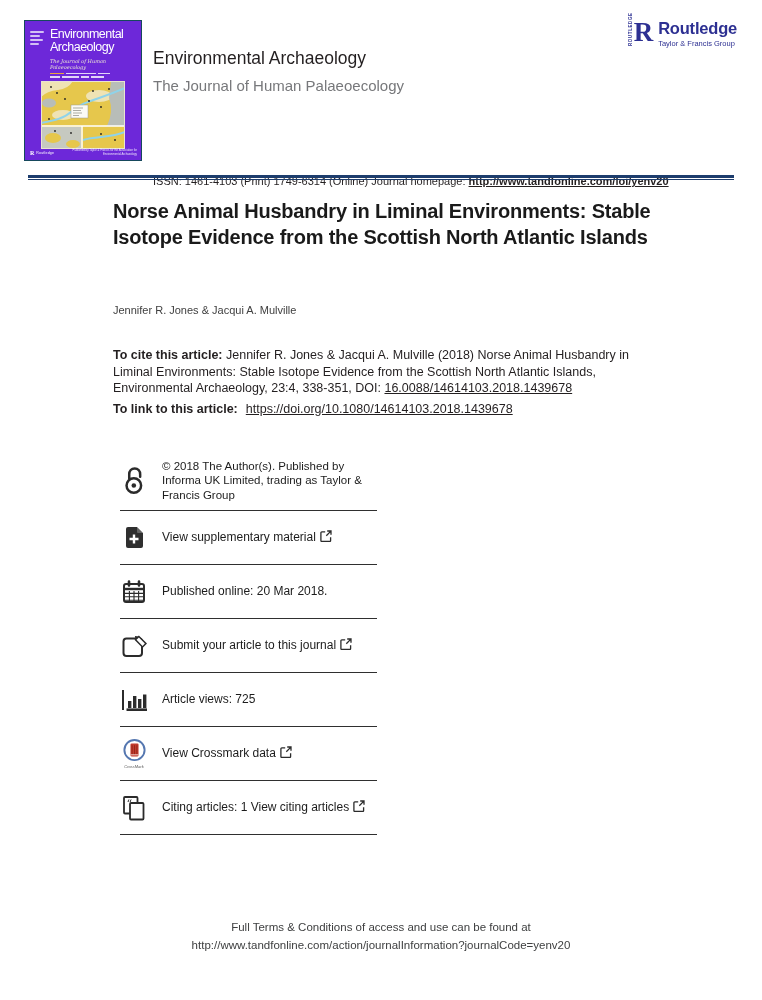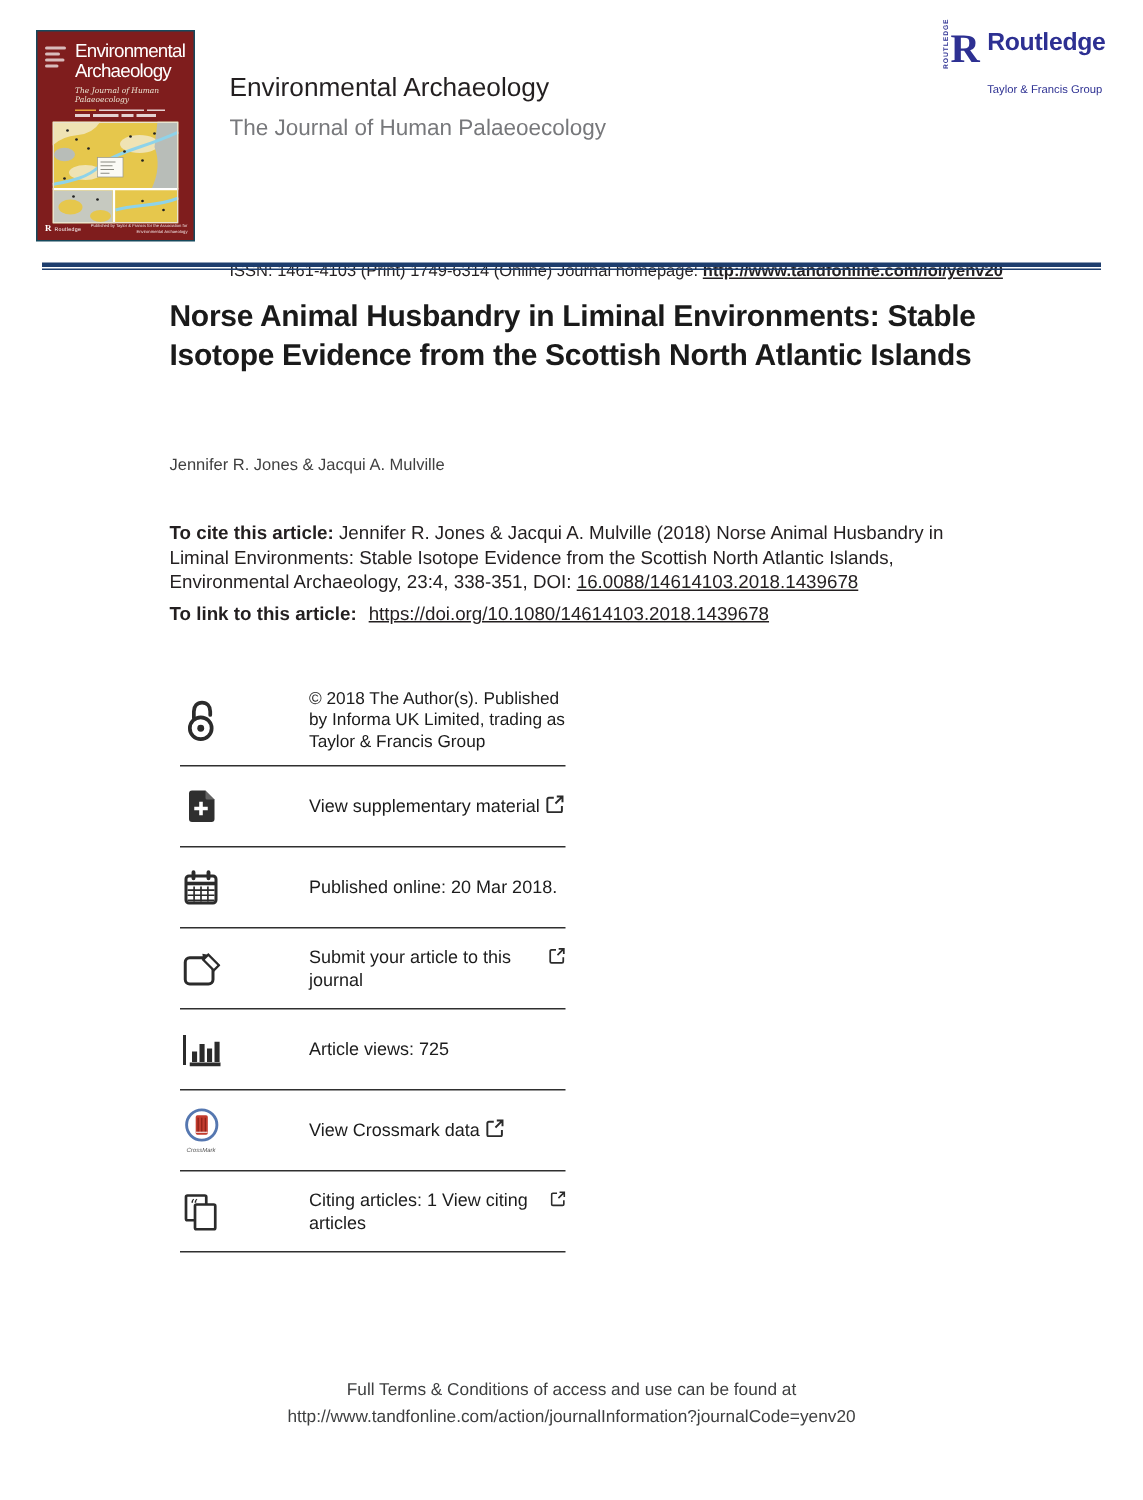--- a/index.html
+++ b/index.html
@@ -2,21 +2,21 @@
 <html><head>
 <meta charset="utf-8">
 <style>
   html,body{margin:0;padding:0;}
   body{
     width:762px;height:1000px;position:relative;background:#ffffff;
     font-family:"Liberation Sans","DejaVu Sans",sans-serif;color:#231f20;
     overflow:hidden;
   }
   
-  .cover{position:absolute;left:25px;top:21px;width:104px;height:139px;background:#7f1d1d;color:#fff;box-shadow:0 0 0 1px #16495c;}
+  .cover{position:absolute;left:25px;top:21px;width:116px;height:139px;background:#6d28d9;color:#fff;box-shadow:0 0 0 1px #16495c;}
   .cover-head{display:flex;gap:4px;padding:7px 5px 0 5px;}
   .cover-vol{width:16px;padding-top:3px;}
   .vbar{height:2px;background:rgba(255,255,255,.7);margin-bottom:2px;border-radius:1px;}
   .cover-titles{font-size:12.5px;line-height:1.02;letter-spacing:-0.5px;font-weight:400;white-space:nowrap;}
   .cover-sub{font-family:"DejaVu Serif",serif;font-style:italic;font-size:5px;margin:4px 0 3px 25px;color:#ece6d4;}
   .cover-lines{margin-left:25px;}
   .tinyline{display:flex;gap:2px;margin-bottom:2px;}
   .seg{height:1.8px;background:rgba(255,255,255,.8);}
   .seg.orange{background:#e8a33d;}
   .cover-map{display:block;margin:3px auto 0 auto;}
@@ -24,21 +24,21 @@
   .cover-brand{display:flex;align-items:center;gap:2px;}
   .cover-r{font-family:"Liberation Serif",serif;font-weight:700;font-size:6px;line-height:1;}
   .cover-routledge{font-size:3.5px;letter-spacing:.2px;}
   .cover-imprint{font-size:2.8px;opacity:.85;text-align:right;max-width:70px;line-height:1.2;}
   
   .brand{position:absolute;right:25px;top:20px;display:flex;gap:5px;align-items:flex-start;color:#2d3092;}
   .brand-mark{display:flex;align-items:flex-start;}
   .brand-vertical{writing-mode:vertical-rl;transform:rotate(180deg);font-size:4.5px;font-weight:700;letter-spacing:.6px;line-height:1;height:26px;}
   .brand-r{font-family:"Liberation Serif",serif;font-size:27px;line-height:25px;font-weight:700;}
   .brand-name{font-size:16.5px;font-weight:700;letter-spacing:-0.2px;line-height:1.05;}
-  .brand-group{font-size:7.5px;margin-top:18px;}
+  .brand-group{font-size:7.5px;margin-top:2px;}
   
   .jtitle{position:absolute;left:153px;top:48px;font-size:17.5px;font-weight:400;color:#231f20;}
   .jsub{position:absolute;left:153px;top:77px;font-size:15px;color:#77787b;}
   .issn{position:absolute;left:153px;top:175px;font-size:11px;color:#231f20;white-space:nowrap;}
   .issn a{color:#231f20;font-weight:700;text-decoration:underline;}
   .rule{position:absolute;left:28px;top:175px;width:706px;}
   .rule .thick{height:3px;background:#1d3d6d;}
   .rule .thin{height:1px;background:#1d3d6d;margin-top:1px;}
   
   .title{position:absolute;left:113px;top:199px;width:545px;font-size:20px;line-height:1.28;font-weight:700;color:#1a1a1a;letter-spacing:-0.2px;}
@@ -47,21 +47,21 @@
   .cite b{font-weight:700;}
   .cite a,.linkline a{color:#231f20;text-decoration:underline;}
   .linkline{position:absolute;left:113px;top:402px;font-size:12.5px;color:#231f20;}
   .linkline a{margin-left:8px;}
   
   .infotable{position:absolute;left:120px;top:451px;width:257px;}
   .row{display:flex;align-items:center;gap:14px;min-height:49px;padding:2px 0;}
   .row.tall{min-height:55px;}
   .sep{border-top:1.6px solid #2f2f2f;}
   .ricon{width:28px;display:flex;flex-direction:column;align-items:center;flex:none;}
-  .rtext{font-size:12px;color:#1c1c1c;line-height:1.25;margin-left:44px;}
+  .rtext{font-size:12px;color:#1c1c1c;line-height:1.25;}
   .rtext.small{font-size:11.5px;width:222px;}
   .linkwrap{display:inline-flex;gap:4px;}
   .xmcap{font-size:4px;color:#555;margin-top:1px;font-style:italic;}
   
   .footer{position:absolute;left:0;right:0;top:918px;text-align:center;font-size:11.5px;color:#3f4041;line-height:1.6;}
 </style>
 </head>
 <body>
 
 <div class="cover">

